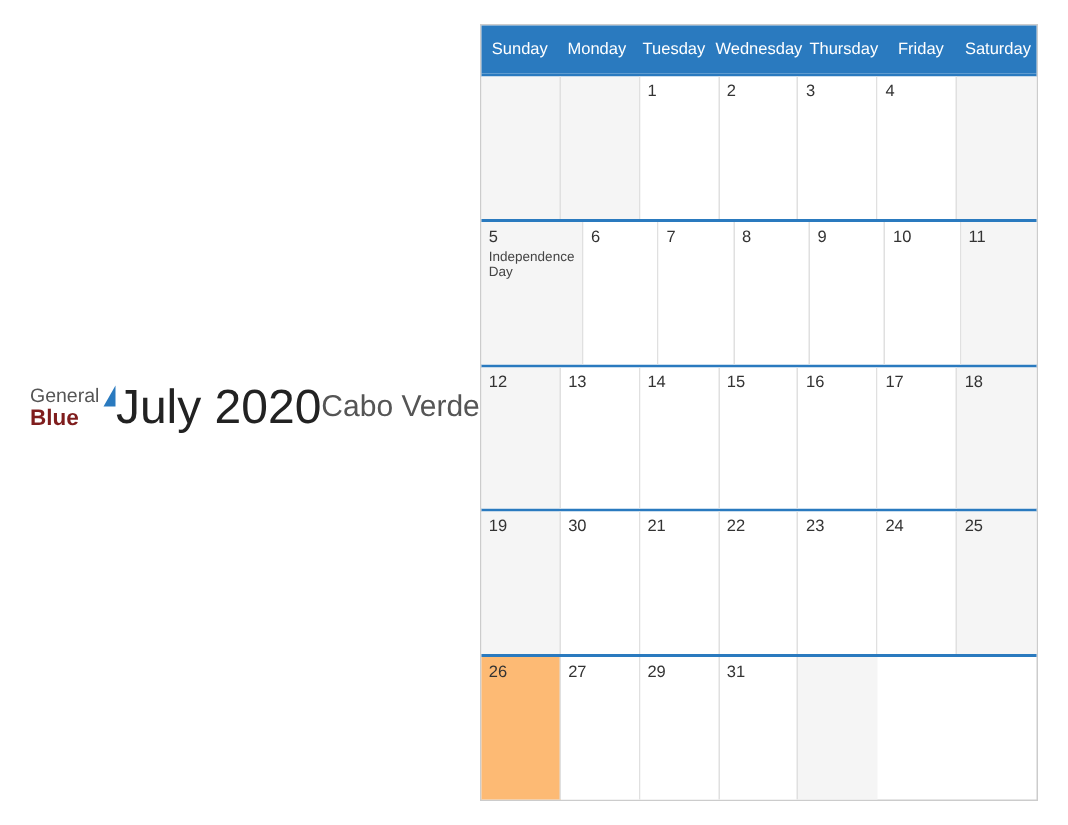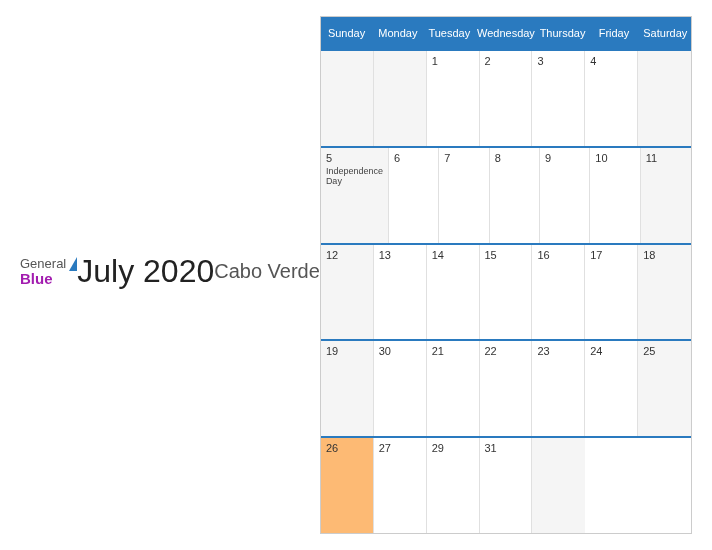--- a/index.html
+++ b/index.html
@@ -29,21 +29,21 @@
       align-items: flex-start;
       line-height: 1;
     }
     .logo-general {
       font-size: 13px;
       color: #555;
       font-weight: normal;
     }
     .logo-blue {
       font-size: 15px;
-      color: #a21caf;
+      color: #7f1d1d;
       font-weight: bold;
     }
     .title {
       font-size: 32px;
       font-weight: normal;
       color: #222;
       text-align: center;
       flex: 1;
     }
     .country {

